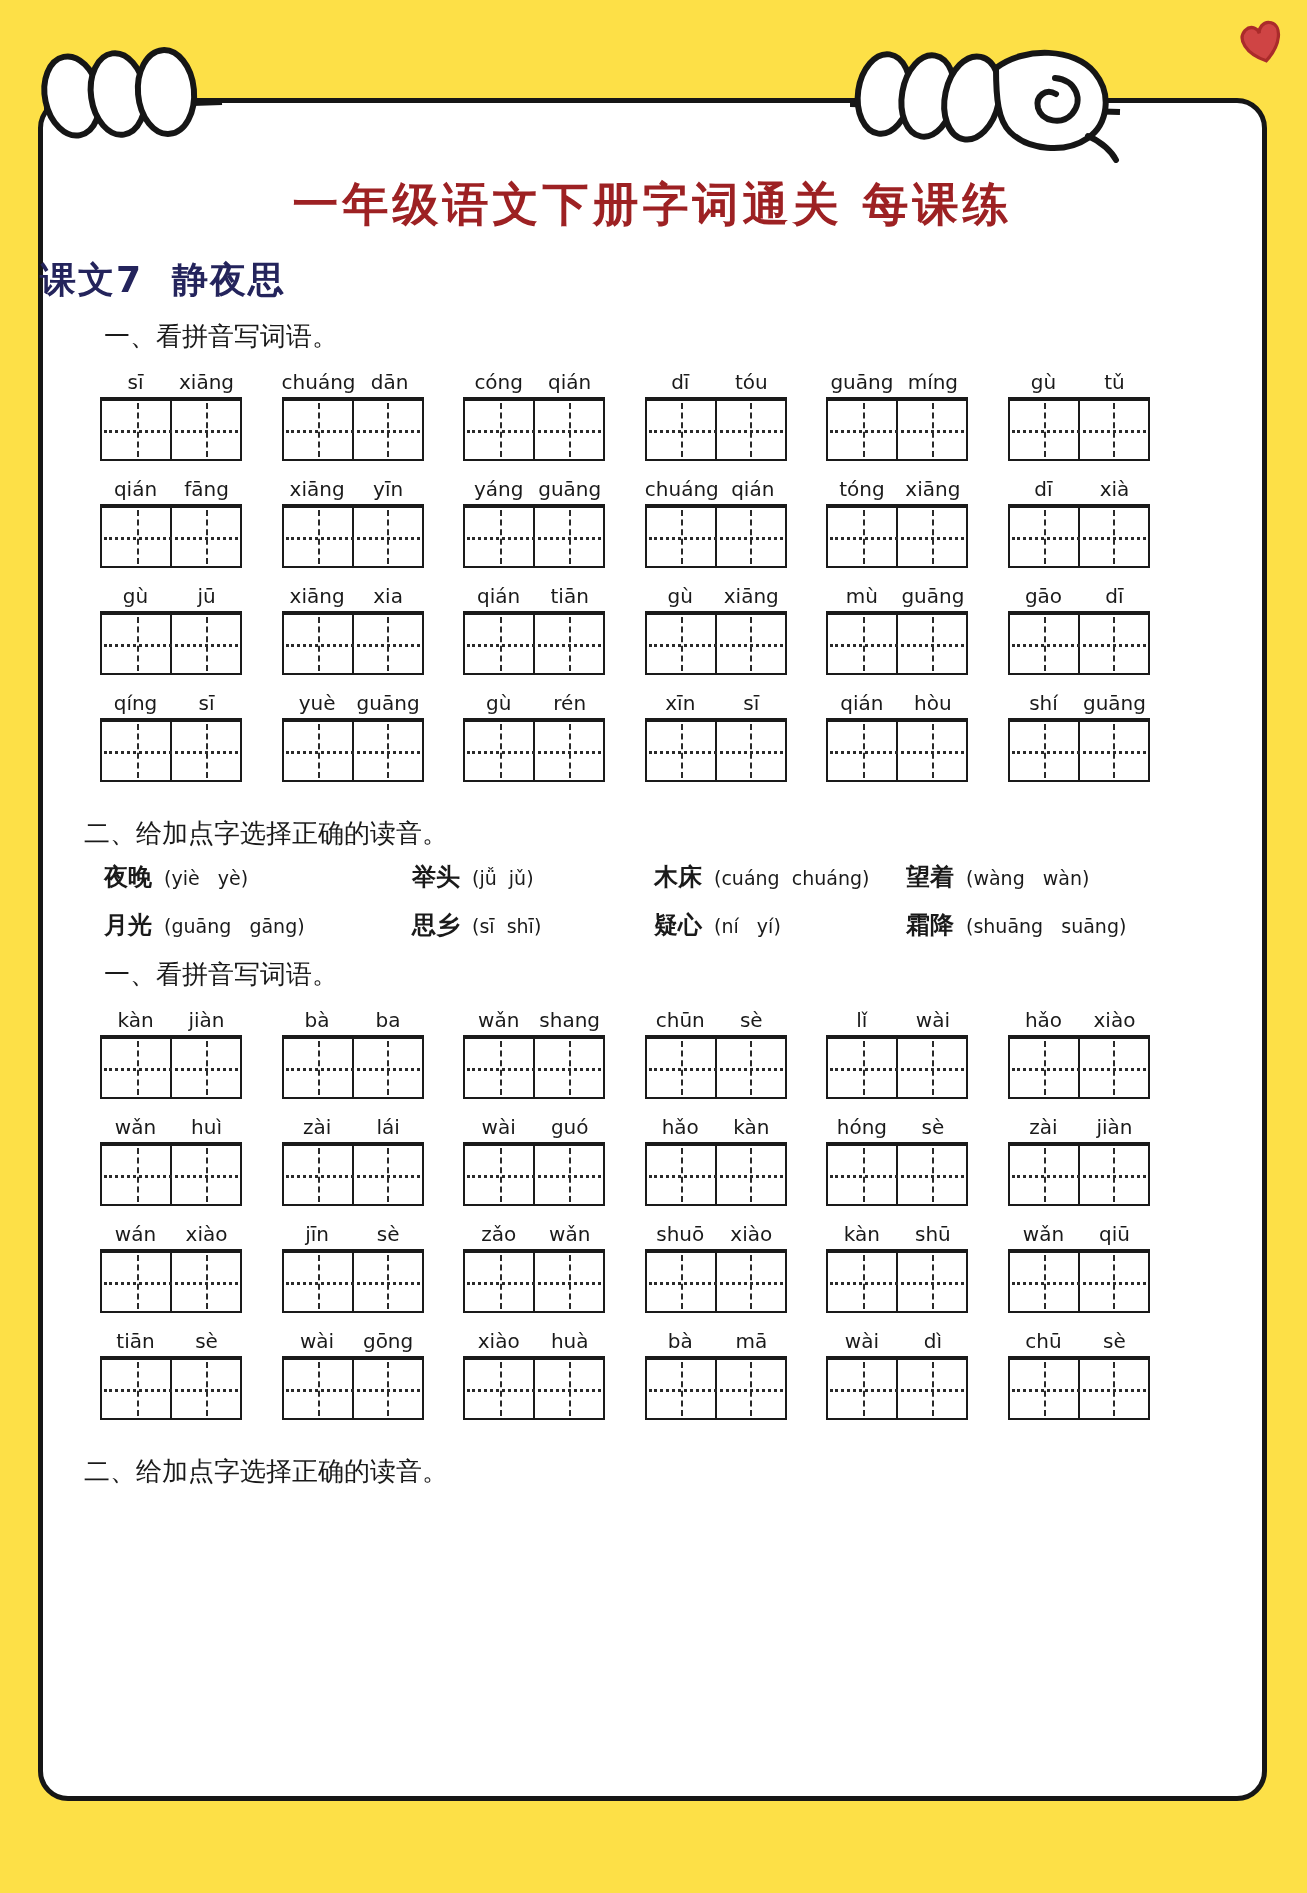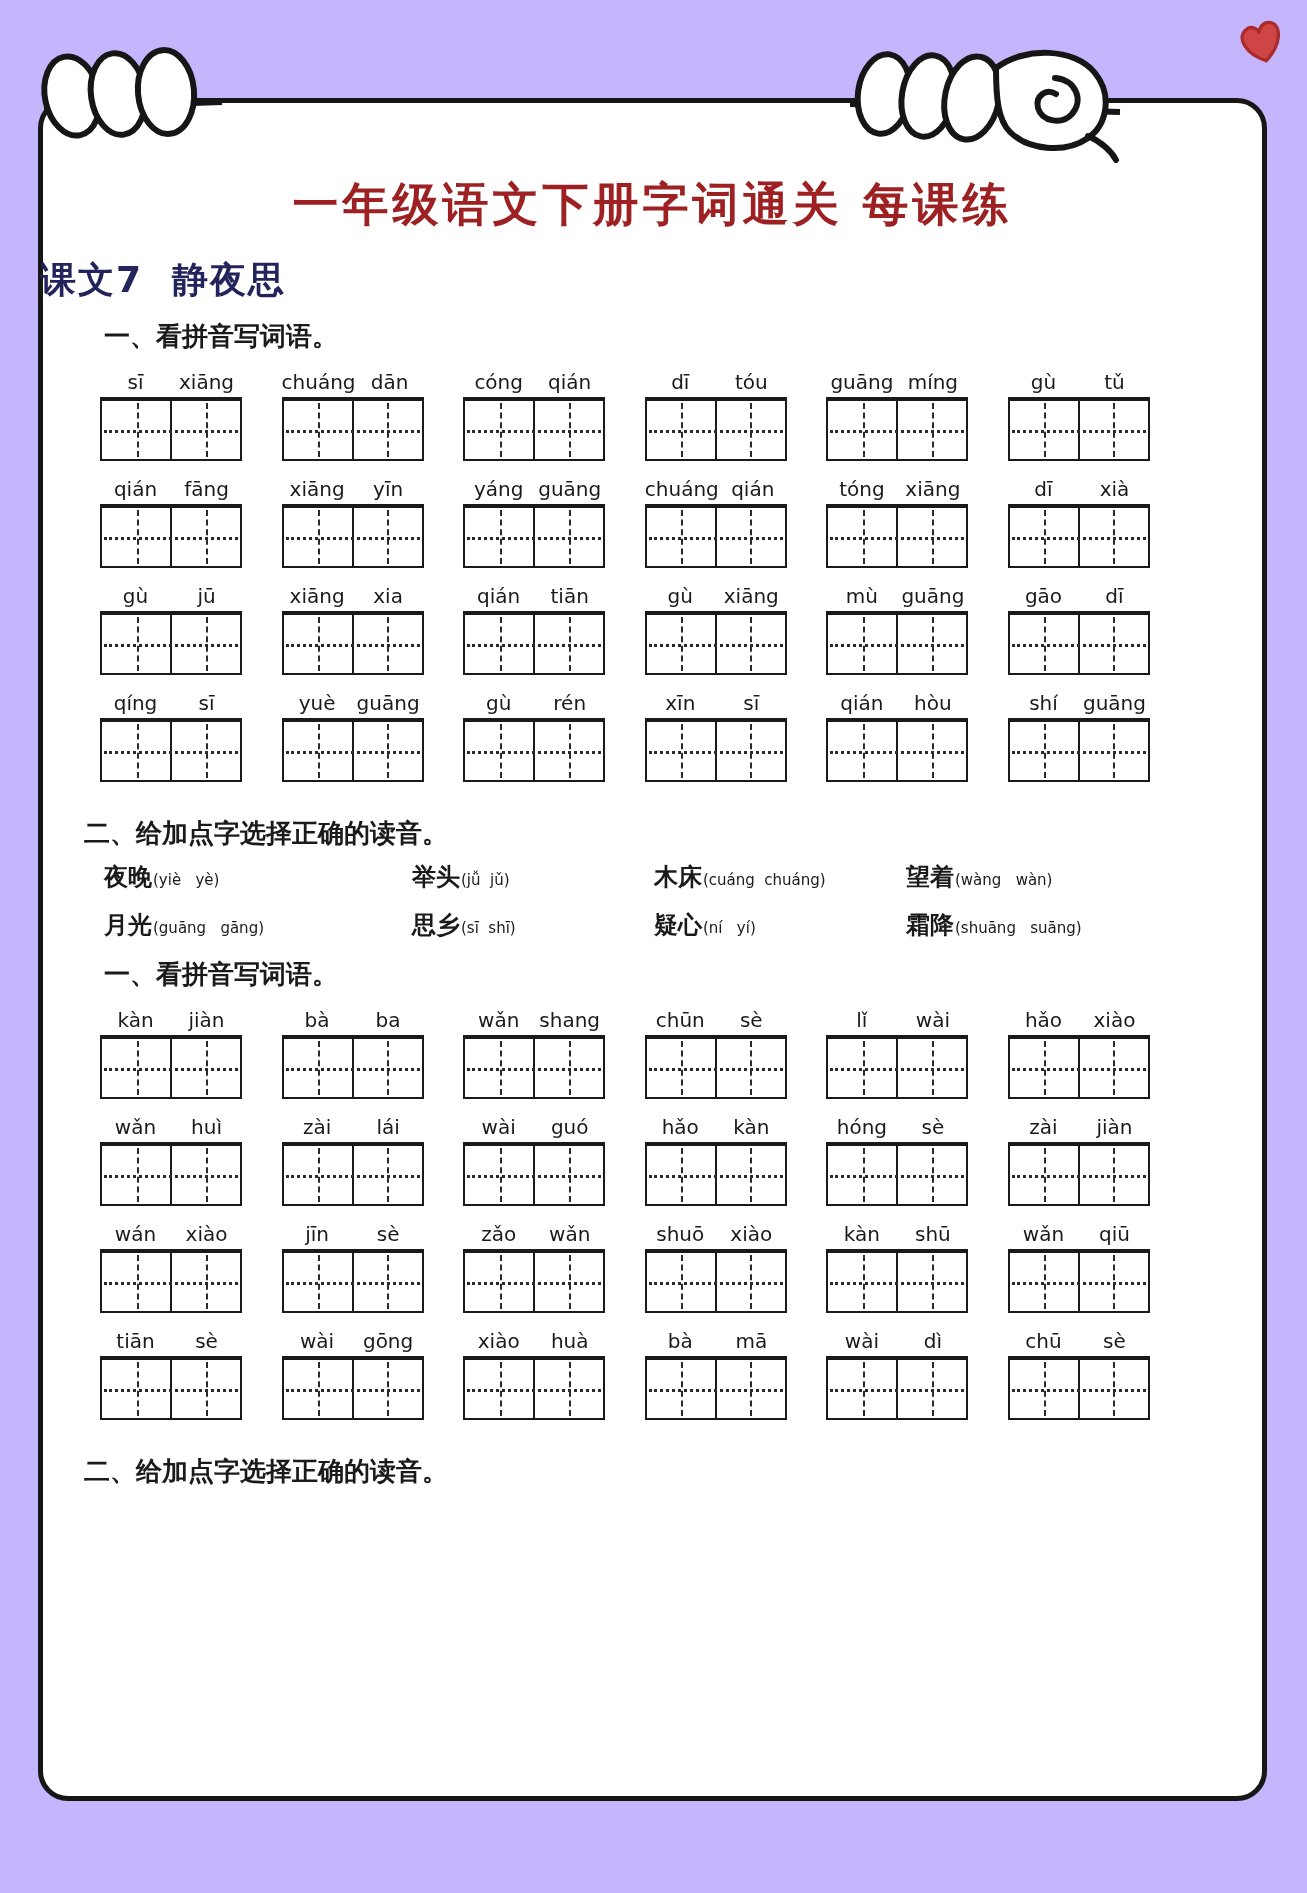--- a/index.html
+++ b/index.html
@@ -1,42 +1,42 @@
 <!DOCTYPE html>
 <html><head>
 <meta charset="utf-8">
 <style>
   html,body{margin:0;padding:0;background:#e8e8e8;}
-  .page{position:relative;width:1307px;height:1893px;background:#c4b5fd;margin:0 auto;
+  .page{position:relative;width:1307px;height:1893px;background:#fde047;margin:0 auto;
         font-family:"DejaVu Sans",sans-serif;color:#1a1a1a;overflow:hidden;}
   .frame{position:absolute;left:38px;top:98px;width:1219px;height:1693px;
          border:5px solid #161616;border-radius:30px;background:#fff;}
   .deco{position:absolute;z-index:5;}
   .content{position:absolute;left:40px;top:98px;width:1225px;z-index:2;}
   .title{margin:76px 0 0 0;text-align:center;font-family:"DejaVu Serif",serif;
          font-size:46px;font-weight:bold;letter-spacing:4px;}
   .lesson-heading{margin:20px 0 0 0;text-align:left;font-size:36px;font-weight:bold;
                   letter-spacing:2px;white-space:pre;}
-  .sec-label{margin:14px 0 10px 64px;font-size:26px;font-weight:bold;}
+  .sec-label{margin:14px 0 10px 64px;font-size:26px;font-weight:normal;}
   .sec2{margin-top:34px;margin-left:44px;}
   .grid-row{display:flex;justify-content:space-between;width:1050px;margin:16px 0 13px 60px;}
   .unit{width:142px;}
   .pinyin{display:flex;height:27px;font-size:20px;font-weight:500;}
   .pinyin .syl{flex:1;text-align:center;white-space:nowrap;}
   .box{position:relative;width:142px;height:64px;box-sizing:border-box;
        border:2.5px solid #1a1a1a;border-top-width:4.5px;background:#fff;}
   .box .vs{position:absolute;top:0;bottom:0;left:50%;margin-left:-1px;border-left:2.5px solid #1a1a1a;}
   .box .vd{position:absolute;top:2px;bottom:2px;border-left:2.5px dashed #2a2a2a;}
   .box .vd.l{left:25%;} .box .vd.r{left:75%;}
   .box .hd{position:absolute;left:2px;right:2px;top:50%;border-top:3.5px dotted #2a2a2a;}
   .choice-row{display:grid;grid-template-columns:308px 242px 252px auto;
               margin:0 0 16px 64px;width:1100px;}
   .choice-item{white-space:pre;font-size:22px;}
   .cword{font-weight:bold;font-size:24px;}
-  .copts{margin-left:1px;font-size:15px;}
+  .copts{margin-left:12px;font-size:19px;}
   .lesson:nth-child(2) .lesson-heading{margin-top:50px;}
   svg{display:block;}
 </style>
 </head>
 <body>
 
 <div class="page">
 
   <div class="frame"></div>
 

